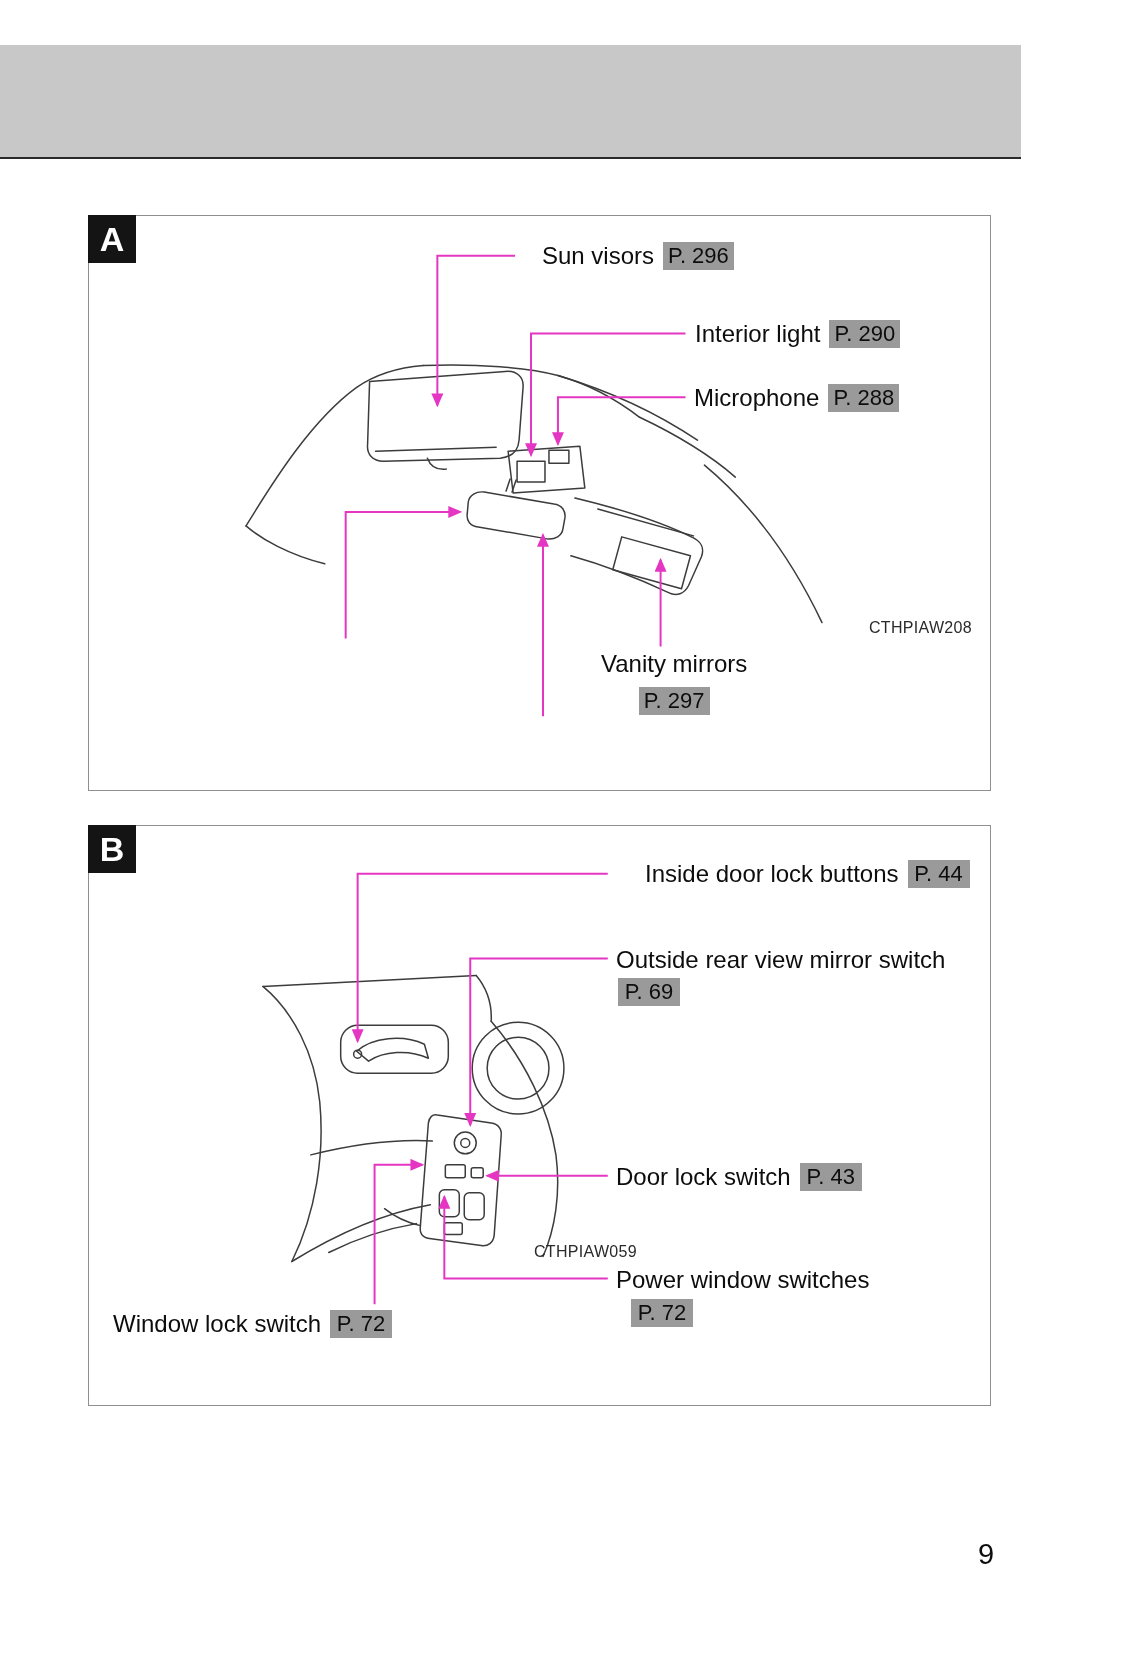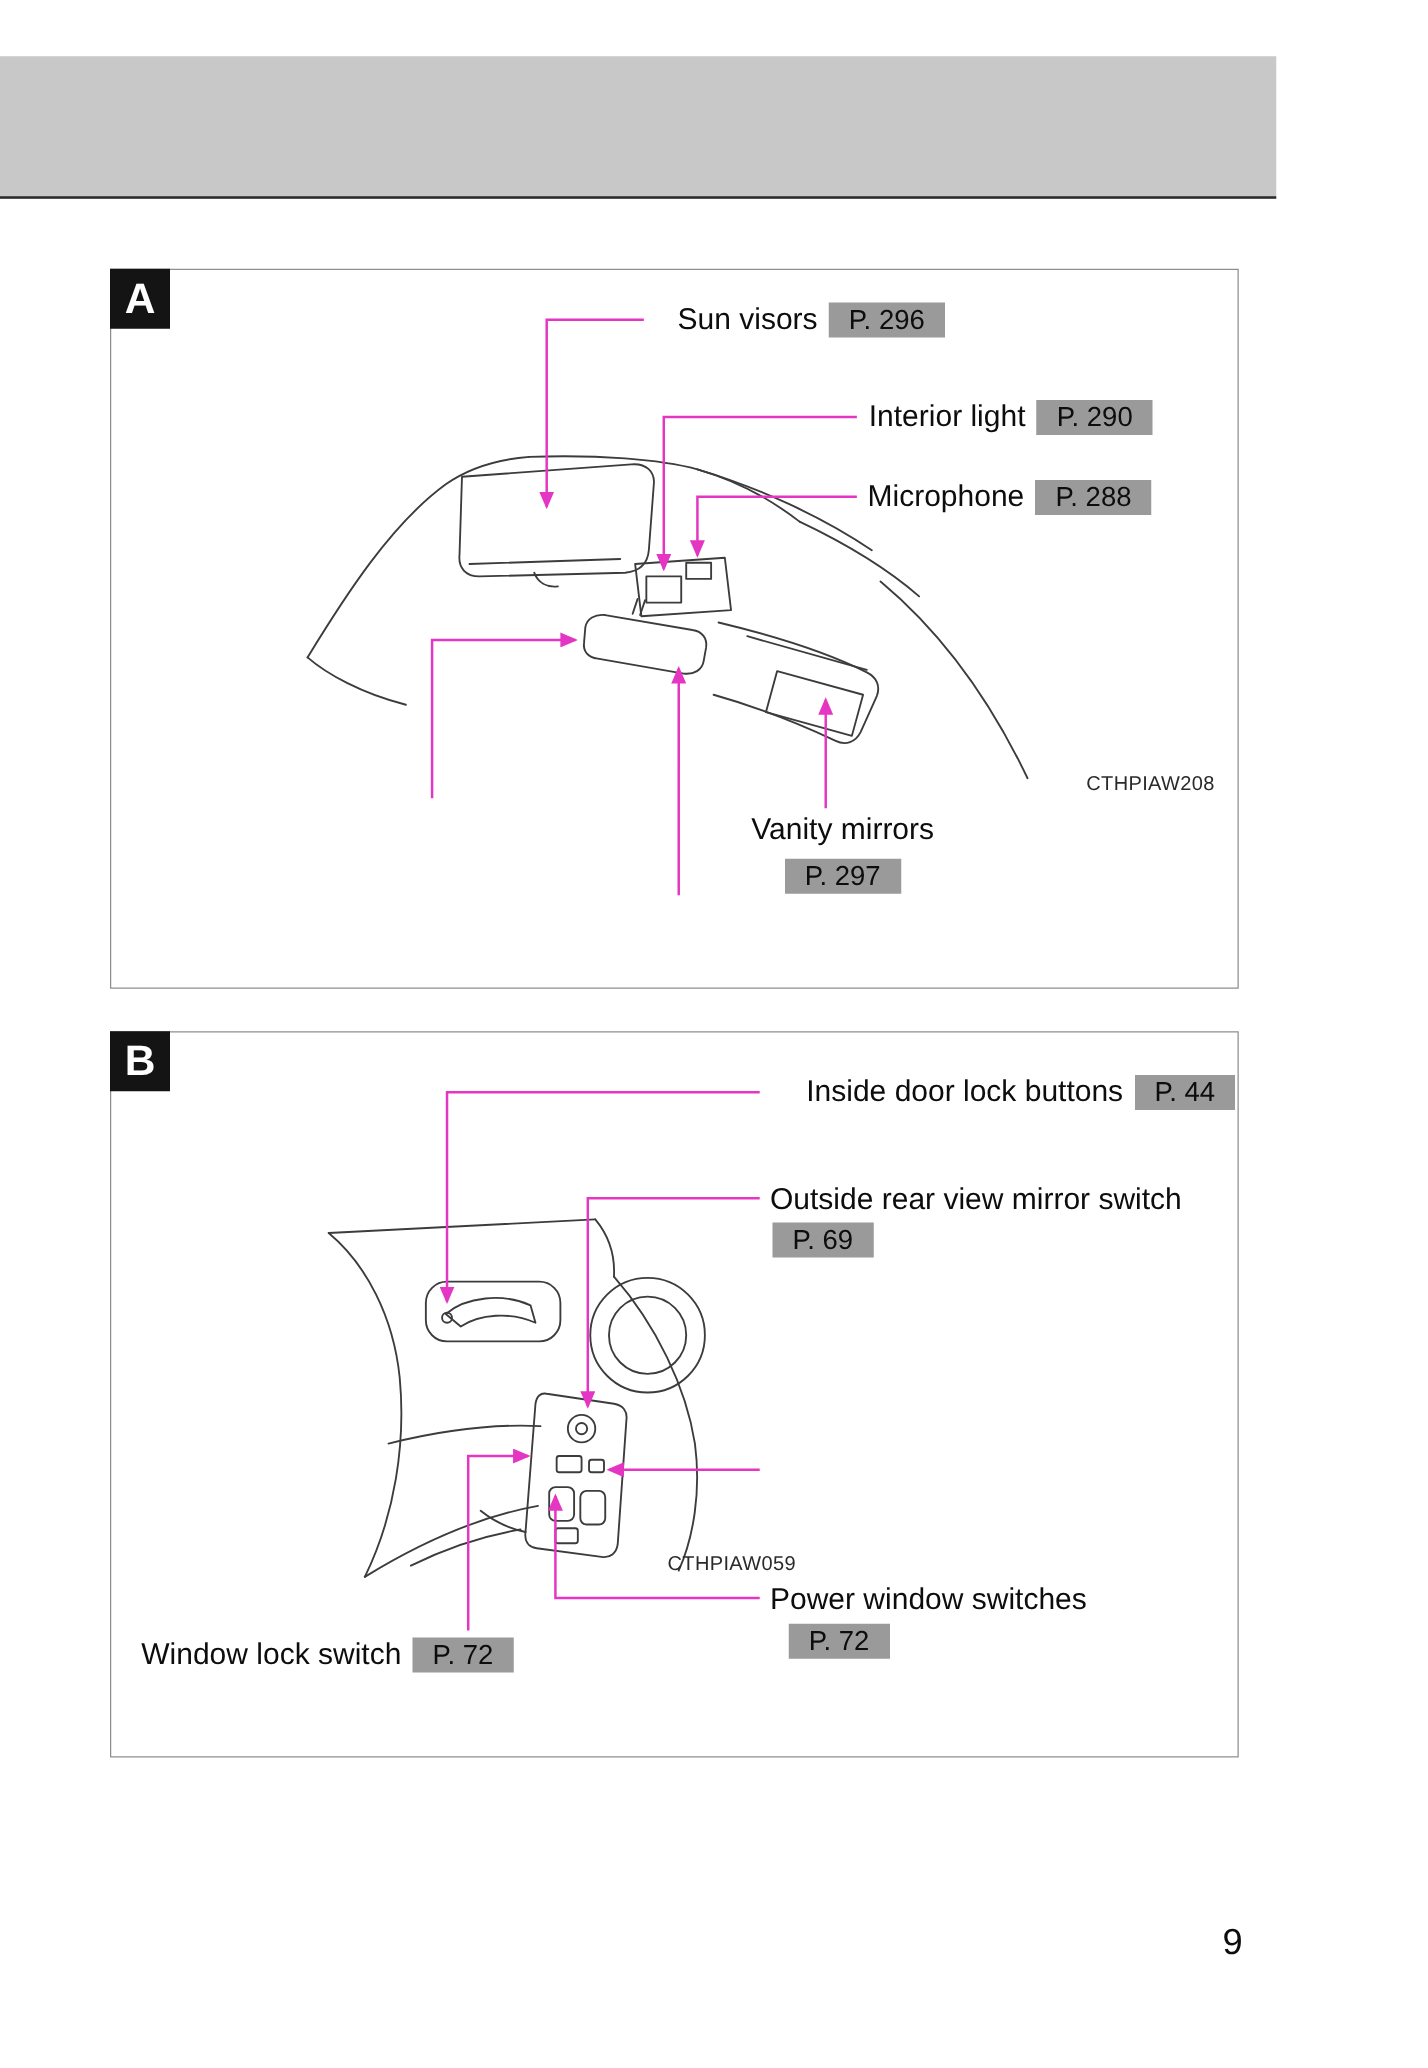--- a/index.html
+++ b/index.html
@@ -29,21 +29,21 @@
   .art { z-index:1; }
   .lines { z-index:2; }
 
   .callout {
     position:absolute; display:flex; align-items:center; gap:9px;
     white-space:nowrap; z-index:4; height:30px;
   }
   .callout-text { font-size:24px; color:#0d0d0d; }
   .badge {
     display:inline-block; background:#9a9a9a; color:#0d0d0d;
-    font-size:22px; line-height:24px; padding:2px 16px; text-align:center;
+    font-size:22px; line-height:24px; padding:2px 5px; text-align:center;
     min-width:62px;
   }
   .badge-floating { position:absolute; z-index:4; }
 
   .image-code {
     position:absolute; font-size:16px; color:#2a2a2a; z-index:4; letter-spacing:0.3px;
   }
 
   .page-number {
     position:absolute; left:978px; top:1538px; font-size:29px; color:#0d0d0d;
@@ -164,20 +164,24 @@
     <div class="callout" style="left:527px; top:33px;margin-left:29px;">
       <span class="callout-text">Inside door lock buttons</span>
       <span class="badge">P. 44</span>
     </div>
 
     <div class="callout" style="left:527px; top:118px;align-items:flex-end;">
       <span class="callout-text">Outside rear view mirror switch</span>
     </div>
     <span class="badge badge-floating" style="left:529px; top:152px;">P. 69</span>
 
+    <div class="callout" style="left:527px; top:336px;">
+      <span class="callout-text">Door lock switch</span>
+      <span class="badge">P. 43</span>
+    </div>
 
     <div class="image-code" style="left:445px; top:417px;">CTHPIAW059</div>
 
     <div class="callout" style="left:527px; top:439px;">
       <span class="callout-text">Power window switches</span>
     </div>
     <span class="badge badge-floating" style="left:542px; top:473px;">P. 72</span>
 
     <div class="callout" style="left:24px; top:483px;">
       <span class="callout-text">Window lock switch</span>

